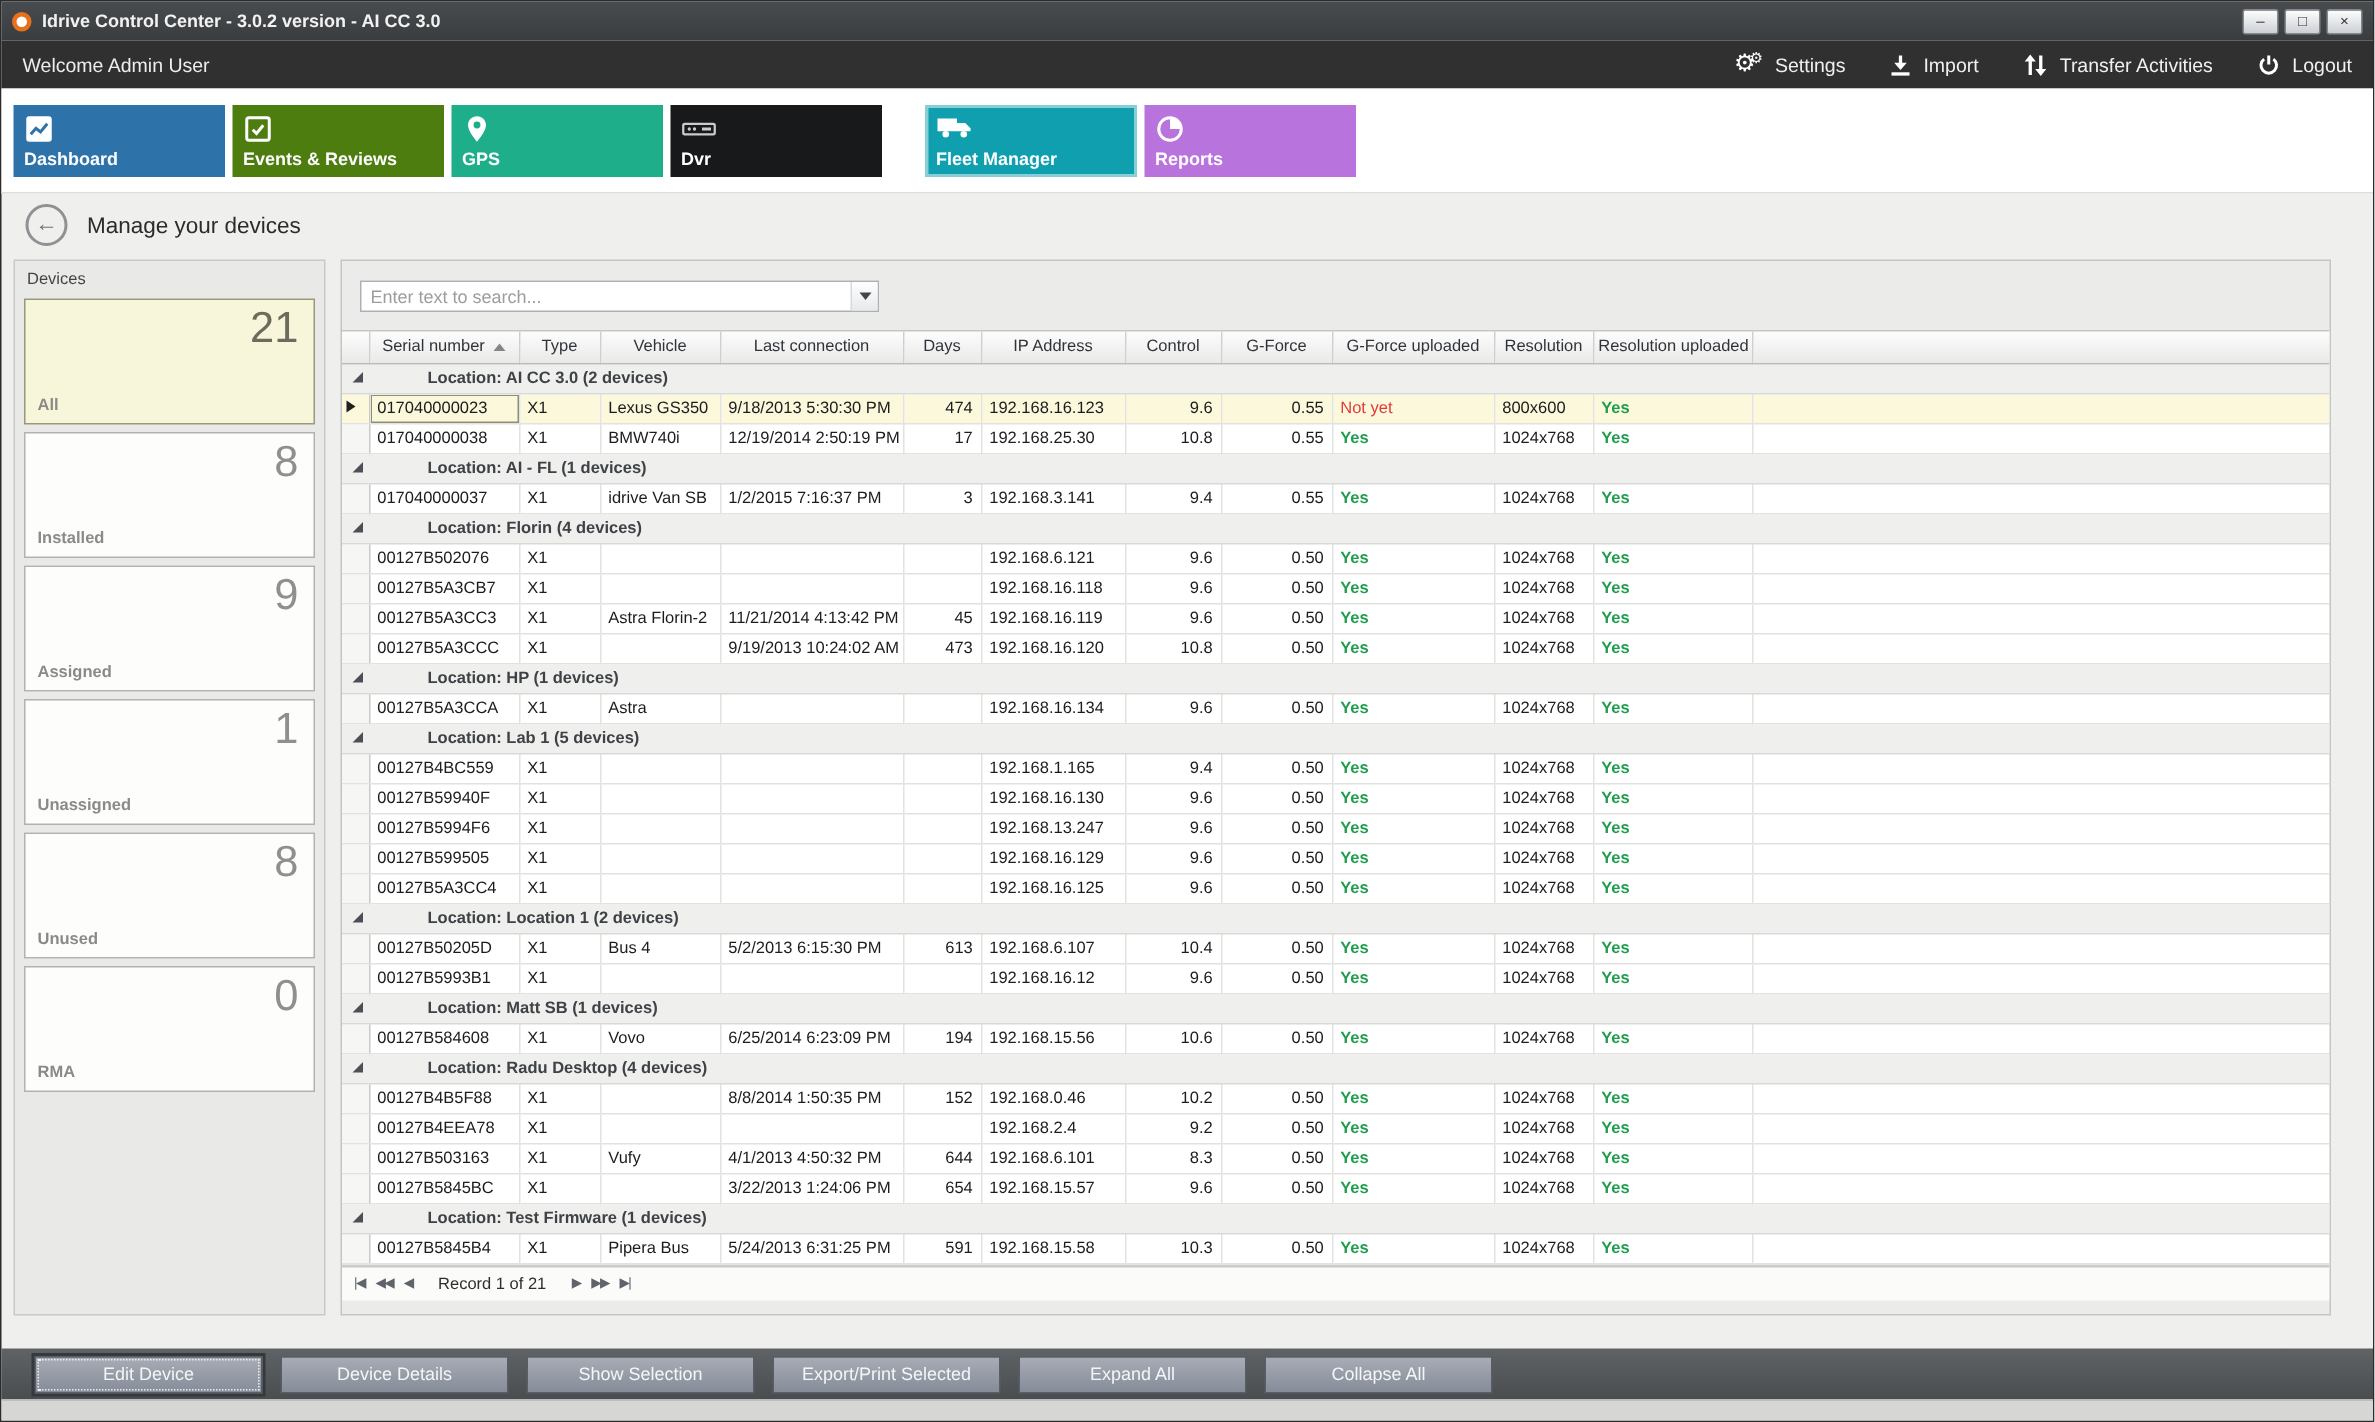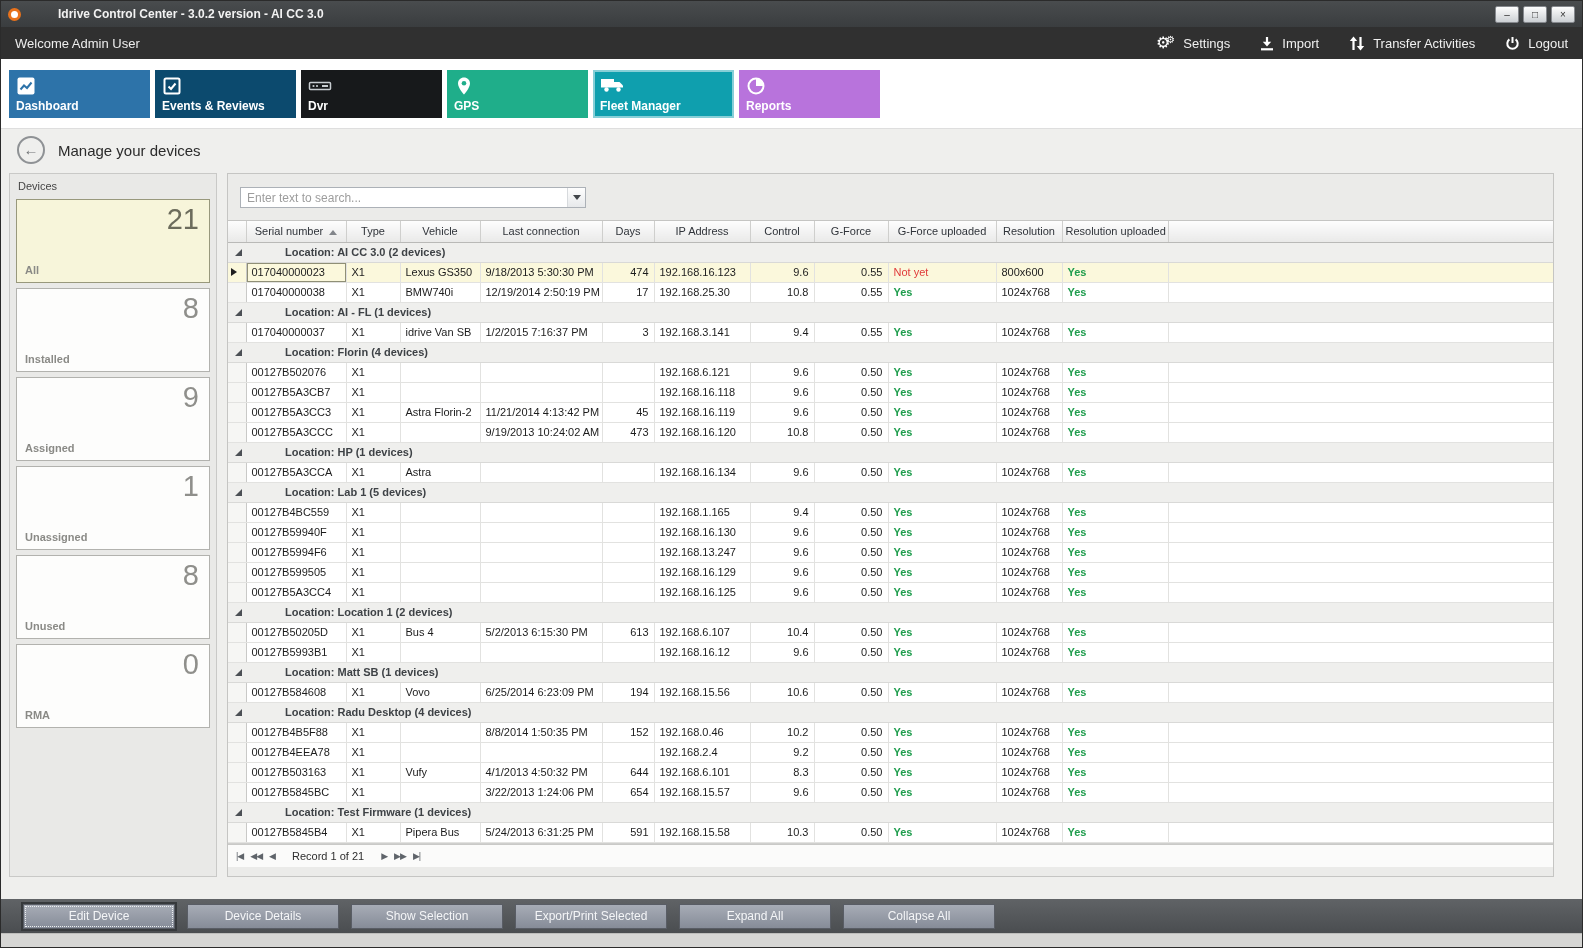--- a/index.html
+++ b/index.html
@@ -4,38 +4,38 @@
 <style>
   * { box-sizing: border-box; margin: 0; padding: 0; }
   html, body { width: 1583px; height: 948px; }
   body { font-family: "Liberation Sans", "DejaVu Sans", sans-serif; background: #efefed; overflow: hidden; }
 
   .window { width: 1583px; height: 948px; display: flex; flex-direction: column; background: #efefed; border: 1px solid #2b2b2b; }
 
   
   .titlebar { height: 26px; flex: 0 0 auto; background: linear-gradient(#494c4e, #3a3d3f); display: flex; align-items: center; padding: 0 7px; }
   .app-logo { width: 13px; height: 13px; border-radius: 50%; border: 3px solid #e8721c; background: #fff; margin-right: 7px; flex: 0 0 auto; }
-  .title { font-size: 12px; font-weight: bold; color: #f2f2f2; margin-left: 30px; }
+  .title { font-size: 12px; font-weight: bold; color: #f2f2f2; }
   .win-controls { margin-left: auto; display: flex; gap: 4px; }
   .win-btn { width: 24px; height: 17px; background: linear-gradient(#fdfdfd, #ccd0d4); border: 1px solid #85888d; border-radius: 2px; font-size: 10px; line-height: 15px; text-align: center; color: #333; cursor: pointer; }
 
   
   .menubar { height: 32px; flex: 0 0 auto; background: #303030; display: flex; align-items: center; padding: 0 14px; }
   .welcome { font-size: 13px; color: #ededed; }
   .menu-actions { margin-left: auto; display: flex; gap: 30px; align-items: center; }
   .menu-item { display: flex; align-items: center; gap: 8px; font-size: 13px; color: #f0f0f0; cursor: pointer; }
   .mi-icon { display: flex; align-items: center; color: #fff; }
   .mi-icon svg { display: block; }
   .g1 { font-size: 16px; line-height: 16px; }
   .g2 { font-size: 10px; line-height: 10px; margin-left: -4px; align-self: flex-start; }
 
   
   .tabstrip { height: 70px; flex: 0 0 auto; background: #ffffff; border-bottom: 1px solid #dedede; display: flex; align-items: center; gap: 5px; padding: 0 8px; text-align: right; }
   .tab { width: 141px; height: 48px; position: relative; color: #fff; cursor: pointer; flex: 0 0 auto; }
-  .tab.selected { box-shadow: inset 0 0 0 2px rgba(255,255,255,.5); }
+  .tab.selected { box-shadow: inset 0 0 0 2px rgba(255,255,255,.5); margin-left: 24px; }
   .tab-icon { position: absolute; left: 7px; top: 6px; }
   .tab-icon svg { display: block; }
   .tab-label { position: absolute; left: 7px; bottom: 5px; font-size: 12px; font-weight: bold; color: #fff; }
 
   
   .page-header { height: 42px; flex: 0 0 auto; display: flex; align-items: center; gap: 13px; padding: 0 16px; }
   .back-btn { width: 28px; height: 28px; border-radius: 50%; border: 2px solid #8f9295; display: flex; align-items: center; justify-content: center; cursor: pointer; }
   .back-arrow::before { content: "←"; font-size: 15px; color: #6f7275; line-height: 1; }
   .page-title { font-size: 15px; color: #2b2b2b; }
 
@@ -151,48 +151,48 @@
   <div class="tabstrip" id="tabstrip">
       <div class="tab" style="background: rgb(45, 115, 169);">
         <span class="tab-icon" style="color: rgb(45, 115, 169);">
           <svg width="20" height="20" viewBox="0 0 20 20">
             <rect x="1.5" y="1.5" width="17" height="17" rx="2" fill="#fff"></rect>
             <polyline points="4.5,13.5 8,9.5 11,12 15.5,6.5" fill="none" stroke="currentColor" stroke-width="2"></polyline>
           </svg>
         </span>
         <span class="tab-label">Dashboard</span>
       </div>
-      <div class="tab" style="background: #0c4a6e;">
+      <div class="tab" style="background: #4d7c0f;">
         <span class="tab-icon" style="color: rgb(224, 117, 46);">
           <svg width="20" height="20" viewBox="0 0 20 20">
             <rect x="2.5" y="2.5" width="15" height="15" rx="1.5" fill="none" stroke="#fff" stroke-width="2"></rect>
             <path d="M6.5 10.5l2.5 2.5 4.5-5.5" fill="none" stroke="#fff" stroke-width="2"></path>
           </svg>
         </span>
         <span class="tab-label">Events &amp; Reviews</span>
+      </div>
+      <div class="tab" style="background: rgb(31, 174, 138);">
+        <span class="tab-icon" style="color: rgb(31, 174, 138);">
+          <svg width="20" height="20" viewBox="0 0 20 20">
+            <path d="M10 1.5c-3.3 0-6 2.6-6 5.9C4 11.8 10 18.5 10 18.5s6-6.7 6-11.1c0-3.3-2.7-5.9-6-5.9z" fill="#fff"></path>
+            <circle cx="10" cy="7.3" r="2.3" fill="currentColor"></circle>
+          </svg>
+        </span>
+        <span class="tab-label">GPS</span>
       </div>
       <div class="tab" style="background: rgb(23, 25, 27);">
         <span class="tab-icon" style="color: rgb(23, 25, 27);">
           <svg width="24" height="20" viewBox="0 0 24 20">
             <rect x="1.5" y="6.5" width="21" height="7" rx="1" fill="none" stroke="#c8cdd1" stroke-width="1.5"></rect>
             <circle cx="5.5" cy="10" r="1.1" fill="#c8cdd1"></circle>
             <circle cx="9" cy="10" r="1.1" fill="#c8cdd1"></circle>
             <rect x="14" y="9" width="6" height="2" fill="#c8cdd1"></rect>
           </svg>
         </span>
         <span class="tab-label">Dvr</span>
-      </div>
-      <div class="tab" style="background: rgb(31, 174, 138);">
-        <span class="tab-icon" style="color: rgb(31, 174, 138);">
-          <svg width="20" height="20" viewBox="0 0 20 20">
-            <path d="M10 1.5c-3.3 0-6 2.6-6 5.9C4 11.8 10 18.5 10 18.5s6-6.7 6-11.1c0-3.3-2.7-5.9-6-5.9z" fill="#fff"></path>
-            <circle cx="10" cy="7.3" r="2.3" fill="currentColor"></circle>
-          </svg>
-        </span>
-        <span class="tab-label">GPS</span>
       </div>
       <div class="tab selected" style="background: rgb(15, 159, 174);">
         <span class="tab-icon" style="color: rgb(15, 159, 174);">
           <svg width="26" height="18" viewBox="0 0 26 18">
             <rect x="1" y="3" width="13" height="8.5" fill="#fff"></rect>
             <path d="M14 6h5.5l3.5 3.5v2H14z" fill="#fff"></path>
             <circle cx="6.5" cy="13.5" r="2.2" fill="#fff"></circle>
             <circle cx="18.5" cy="13.5" r="2.2" fill="#fff"></circle>
           </svg>
         </span>

